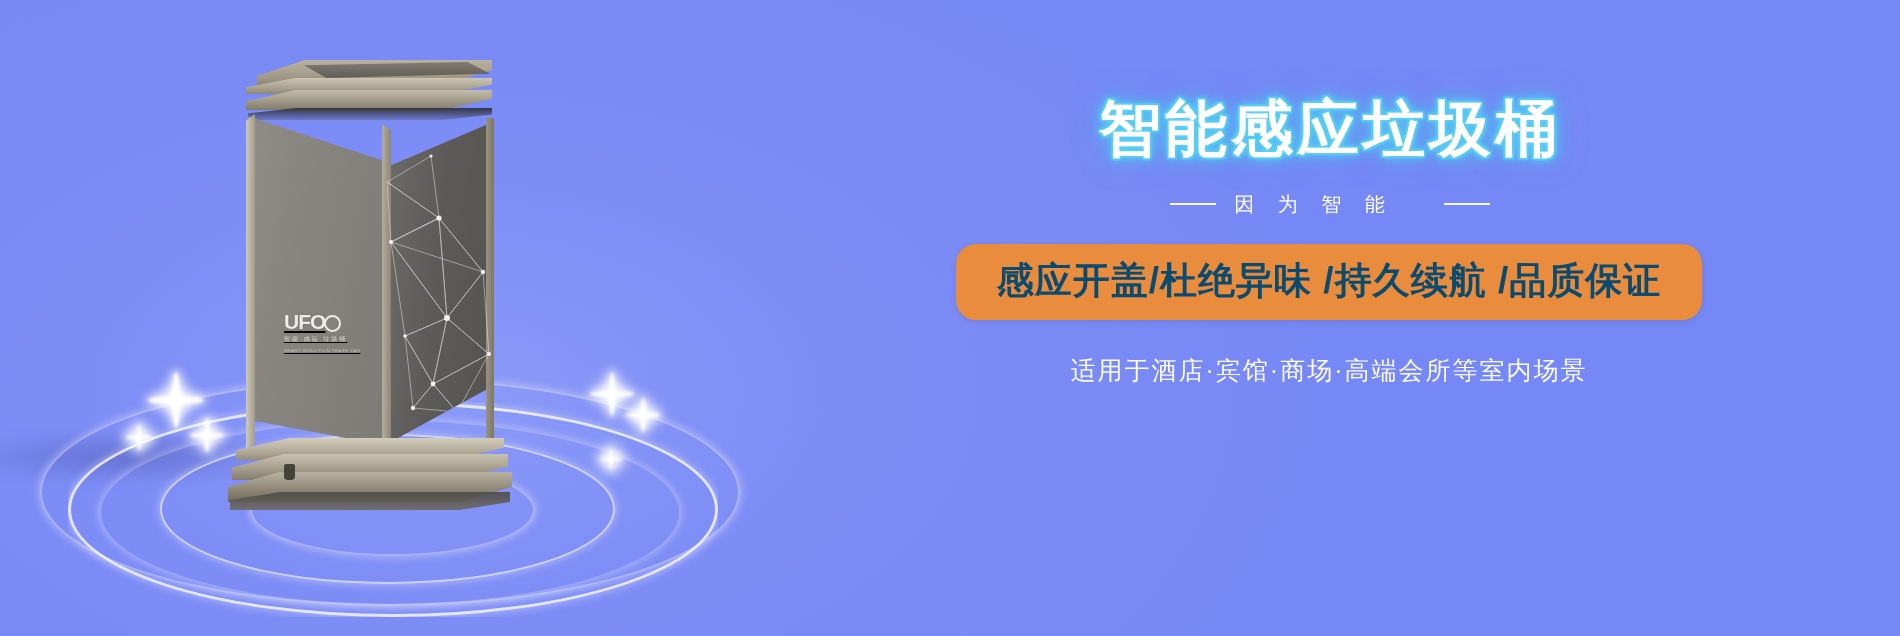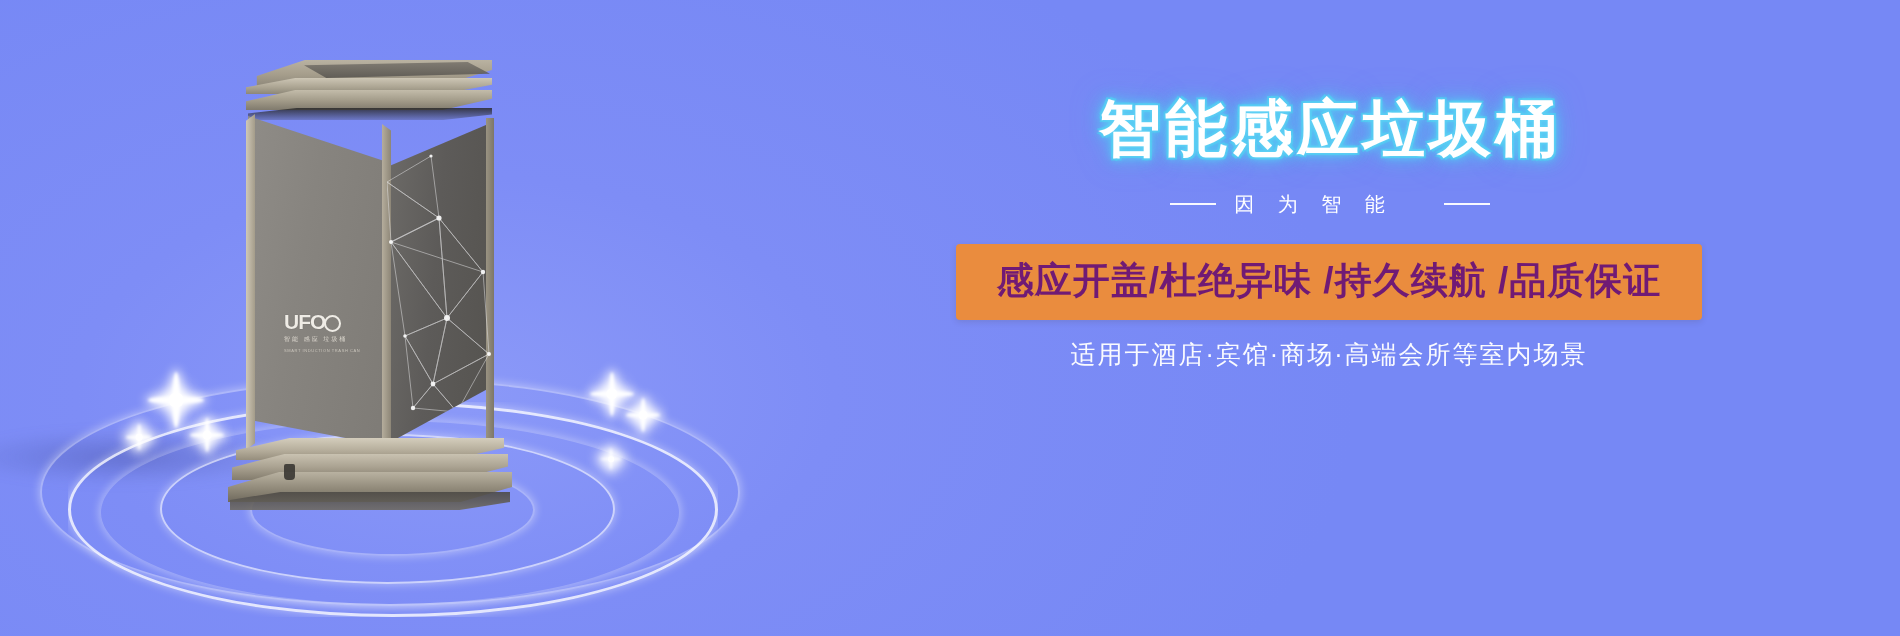--- a/index.html
+++ b/index.html
@@ -119,21 +119,21 @@
   .edge-right{
     position:absolute; left:240px; top:58px; width:8px; height:324px;
     background:linear-gradient(90deg,#9a9382,#7d7769);
   }
 
   
   .mesh{ position:absolute; left:141px; top:62px; width:106px; height:322px;
          clip-path: polygon(0% 14%, 100% 0%, 100% 82%, 0% 100%); opacity:.95; }
 
   
-  .logo{ position:absolute; left:38px; top:252px; width:64px; height:56px; }
+  .logo{ position:absolute; left:38px; top:252px; width:64px; height:56px;text-decoration:underline; }
   .logo-mark{ font-family:"Liberation Sans",sans-serif; font-weight:700;
      font-size:21px; letter-spacing:-1px; color:#efece6; line-height:20px;
      text-shadow:0 0 1px rgba(0,0,0,.35); }
   .logo-ring{ display:inline-block; width:17px; height:17px; border:2.5px solid #efece6;
      border-radius:50%; vertical-align:-3px; margin-left:-1px; }
   .logo-cn{ font-size:6px; color:#ded9d0; letter-spacing:2px; margin-top:3px;
      white-space:nowrap; }
   .logo-en{ font-size:4px; color:#c9c4bb; letter-spacing:.6px; margin-top:4px;
      white-space:nowrap; }
 
@@ -188,31 +188,31 @@
     display:flex; align-items:center; justify-content:center; gap:18px;
     color:#ffffff; font-size:20px; letter-spacing:9px; font-weight:400;
   }
   .dash{ display:inline-block; width:46px; height:2px; background:#ffffff; opacity:.95; }
   .sub-a, .sub-b { white-space:nowrap; }
   .sub-gap{ display:inline-block; width:14px; }
 
   .pill{
     margin-top:26px; margin-left:-22px;
     background:#ea8c3e;
-    border-radius:4px;
+    border-radius:20px;
     padding:12px 41px 14px;
     display:inline-block;
-    color:#701a75; font-size:37px; font-weight:700; letter-spacing:1px;
+    color:#0c4a6e; font-size:37px; font-weight:700; letter-spacing:1px;
     white-space:nowrap;
     box-shadow:0 2px 6px rgba(60,40,10,.12);
   }
   .pill-wrap{ text-align:center; }
 
   .scene{
-    margin-top:18px; text-align:center; margin-left:-22px;
+    margin-top:34px; text-align:center; margin-left:-22px;
     color:#ffffff; font-size:25px; letter-spacing:2px; font-weight:400;
     white-space:nowrap; opacity:.97;
   }
 </style>
 </head>
 <body>
 
 <div class="banner">
 
   <div class="product-stage">

